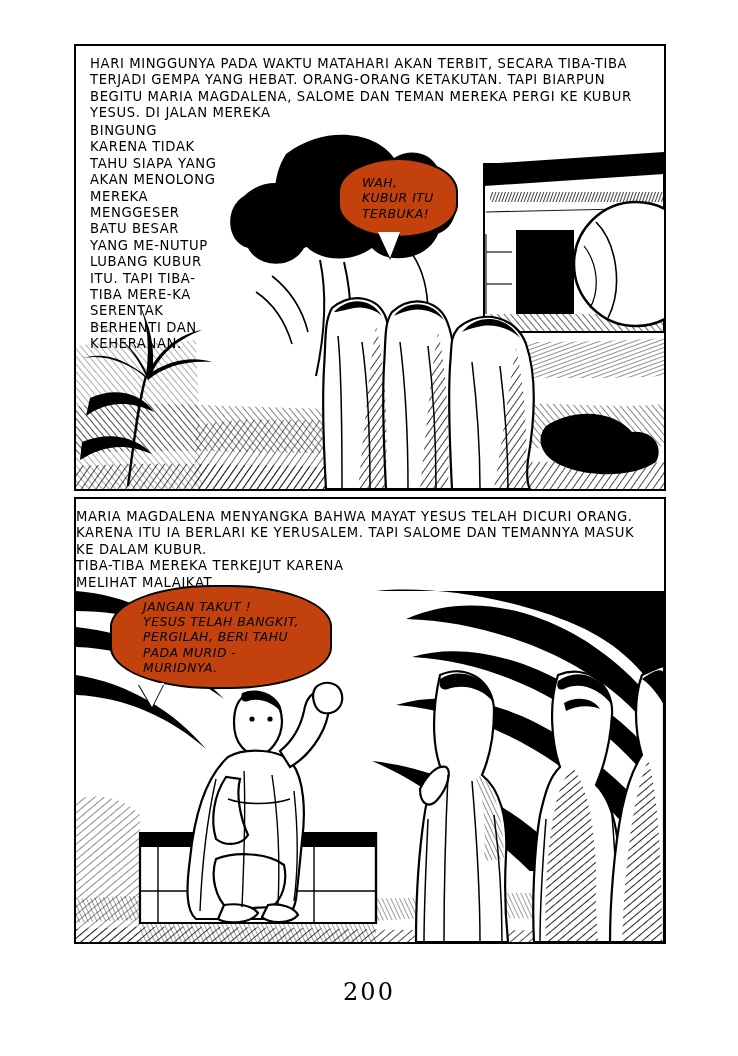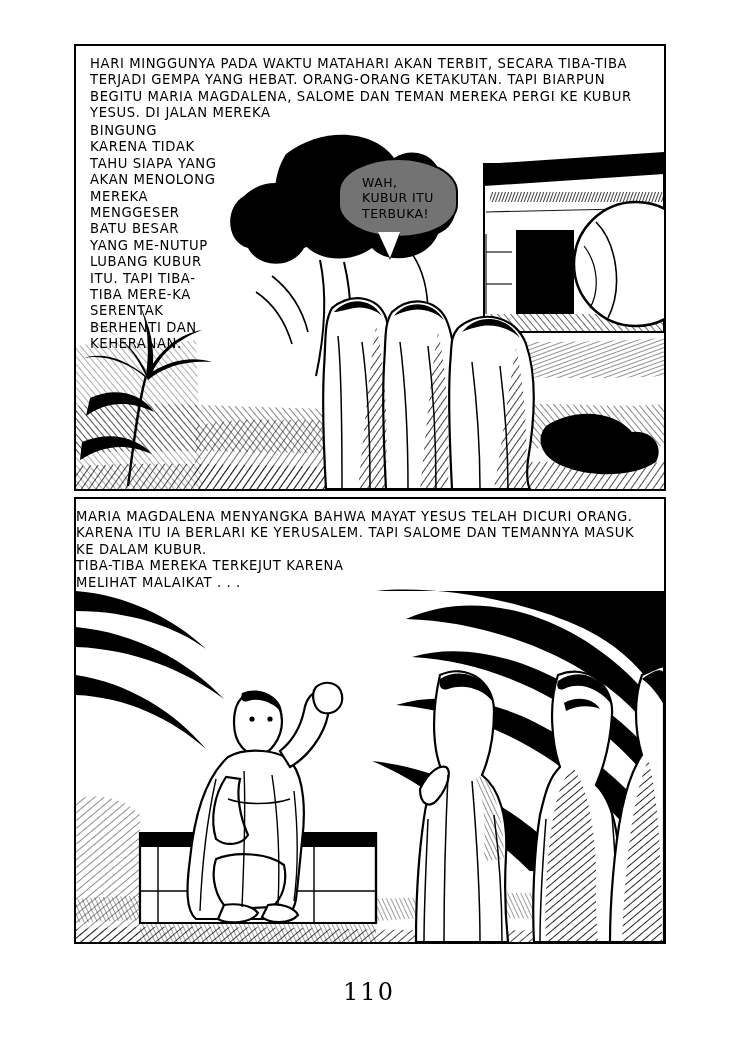--- a/index.html
+++ b/index.html
@@ -67,27 +67,28 @@
   }
   #caption-2-top {
     left: 0;
     top: 10px;
     width: 560px;
   }
 
   
   .balloon {
     position: absolute;
-    background: #737373;
+    background: #c2410c;
     border: 2px solid #000;
     border-radius: 50% / 42%;
     z-index: 50;
     display: flex;
     align-items: center;
     justify-content: center;
+    font-style: italic;
   }
   .balloon .btxt {
     font-family: "DejaVu Sans", sans-serif;
     font-size: 12.4px;
     line-height: 15.2px;
     letter-spacing: 0.5px;
     color: #000;
     white-space: pre-line;
     text-align: left;
     padding: 0 8px;
@@ -389,16 +390,24 @@
       </g>
 
       <path d="M64 424 L300 424 L300 443 L64 443 Z" fill="url(#p2fine)" opacity="0.7"></path>
       <path d="M0 300 C30 292 54 304 64 316 L64 443 L0 443 Z" fill="url(#p2hatch)" opacity="0.5"></path>
     </svg>
 
     <div class="caption" id="caption-2-top">MARIA MAGDALENA MENYANGKA BAHWA MAYAT YESUS TELAH DICURI ORANG. KARENA ITU IA BERLARI KE YERUSALEM. TAPI SALOME DAN TEMANNYA MASUK KE DALAM KUBUR.
 TIBA-TIBA MEREKA TERKEJUT KARENA
 MELIHAT MALAIKAT . . .</div>
 
+    <div class="balloon" id="balloon-2">
+      <span class="btxt">JANGAN TAKUT !
+YESUS TELAH BANGKIT,
+PERGILAH, BERI TAHU
+PADA MURID -
+MURIDNYA.</span>
+      <span class="tail"></span>
+    </div>
   </div>
 
-  <div id="page-number">110</div>
+  <div id="page-number">200</div>
 </div>
 
 </body></html>

